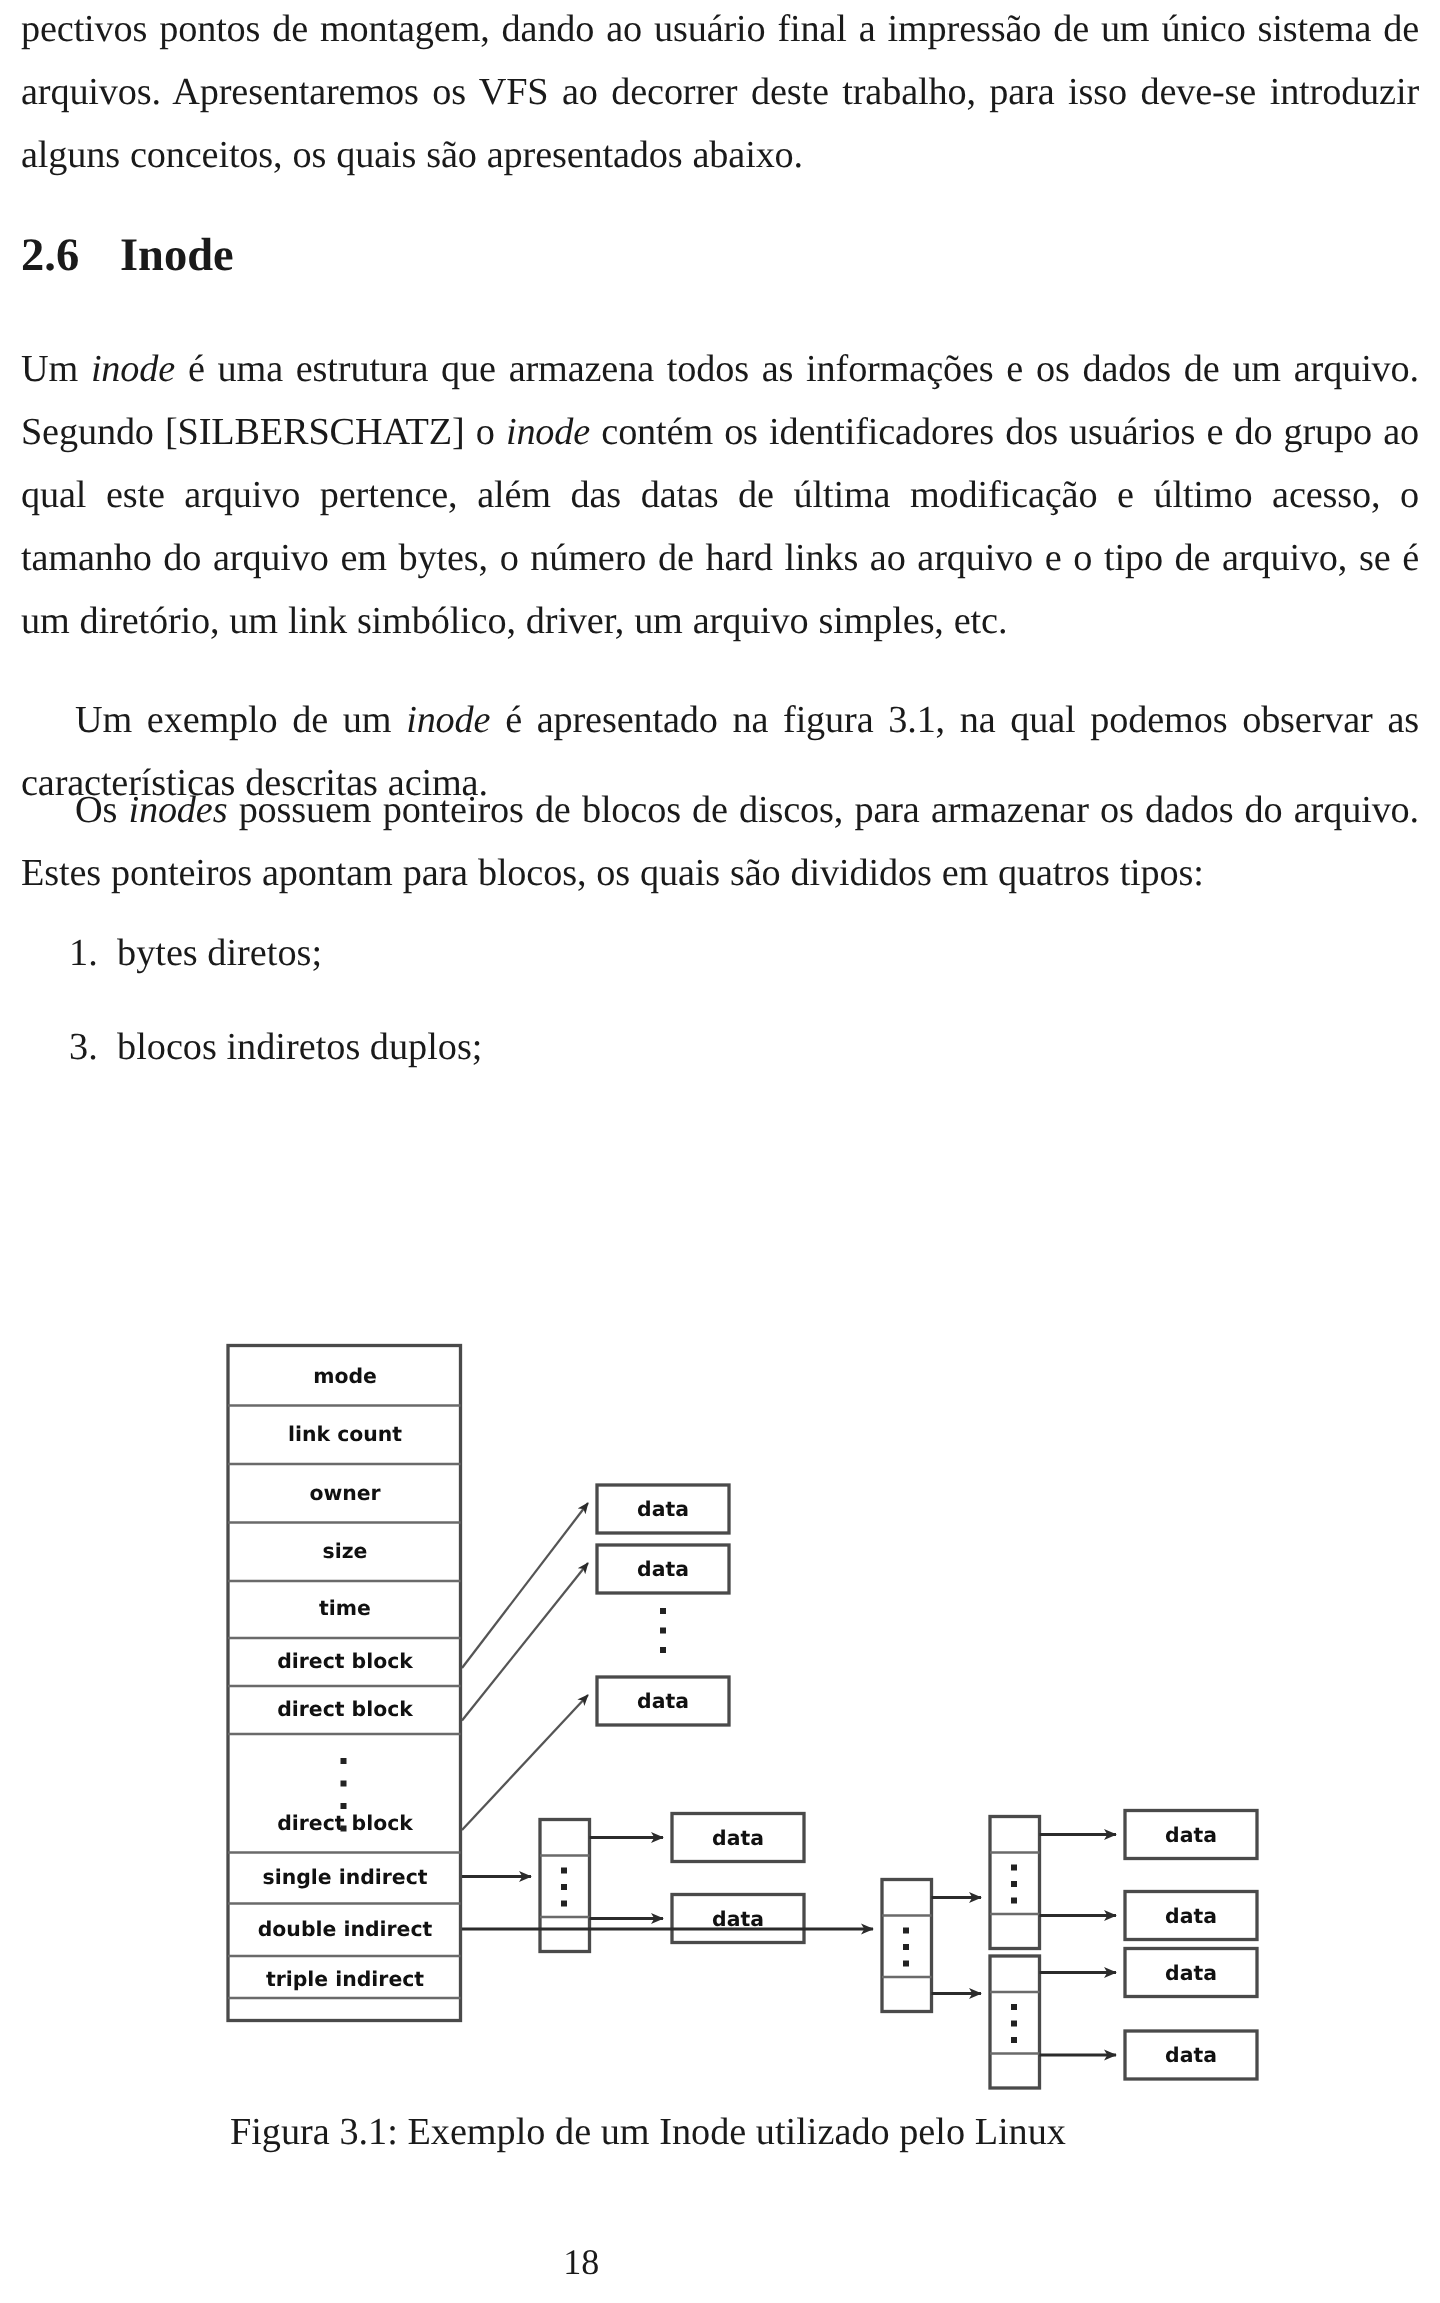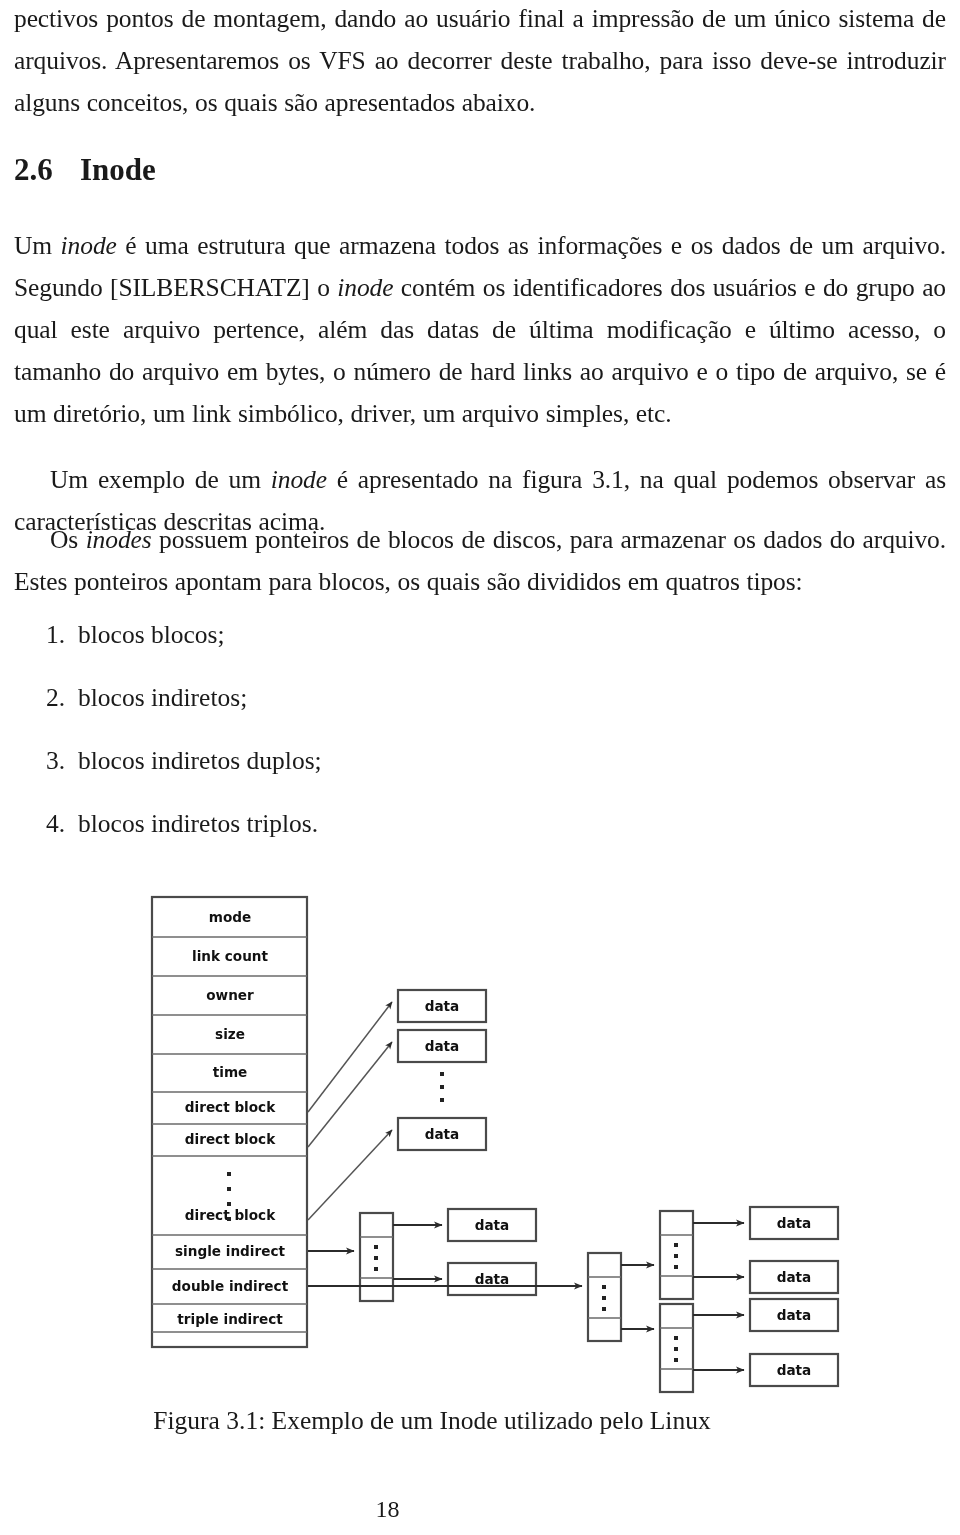--- a/index.html
+++ b/index.html
@@ -138,24 +138,22 @@
       <span class="num">2.6</span><span>Inode</span>
     </h2>
 
     <p class="body justify-all" style="position:absolute; left:0px; top:225px; width:932px;"><span>Um </span><span class="it">inode</span><span> é uma estrutura que armazena todos as informações e os dados de um arquivo. Segundo [SILBERSCHATZ] o </span><span class="it">inode</span><span> contém os identificadores dos usuários e do grupo ao qual este arquivo pertence, além das datas de última modificação e último acesso, o tamanho do arquivo em bytes, o número de hard links ao arquivo e o tipo de arquivo, se é um diretório, um link simbólico, driver, um arquivo simples, etc.</span></p>
 
     <p class="body indent justify-all" style="position:absolute; left:0px; top:459px; width:932px;"><span>Um exemplo de um </span><span class="it">inode</span><span> é apresentado na figura 3.1, na qual podemos observar as características descritas acima.</span></p>
 
     <p class="body indent justify-all" style="position:absolute; left:0px; top:519px; width:932px;"><span>Os </span><span class="it">inodes</span><span> possuem ponteiros de blocos de discos, para armazenar os dados do arquivo. Estes ponteiros apontam para blocos, os quais são divididos em quatros tipos:</span></p>
 
     <ol class="typelist" style="position:absolute; left:18px; top:622px; width:600px;">
-      <li><span class="mk">1.</span><span>blocos blocos;</span></li>
-      <li><span class="mk">2.</span><span>blocos indiretos;</span></li>
+      <li><span class="mk">1.</span><span>bytes diretos;</span></li>
       <li><span class="mk">3.</span><span>blocos indiretos duplos;</span></li>
-      <li><span class="mk">4.</span><span>blocos indiretos triplos.</span></li>
     </ol>
 
   </div>
 
   <div class="figure">
     <svg class="diagram" width="960" height="520" viewBox="0 0 960 520" xmlns="http://www.w3.org/2000/svg">
 
       <defs>
         <marker id="ah" markerWidth="9" markerHeight="9" refX="8" refY="4.2" orient="auto" markerUnits="userSpaceOnUse">
           <path d="M0,0.6 L8.6,4.2 L0,7.8 L2.2,4.2 Z" fill="#2b2b2b"></path>

